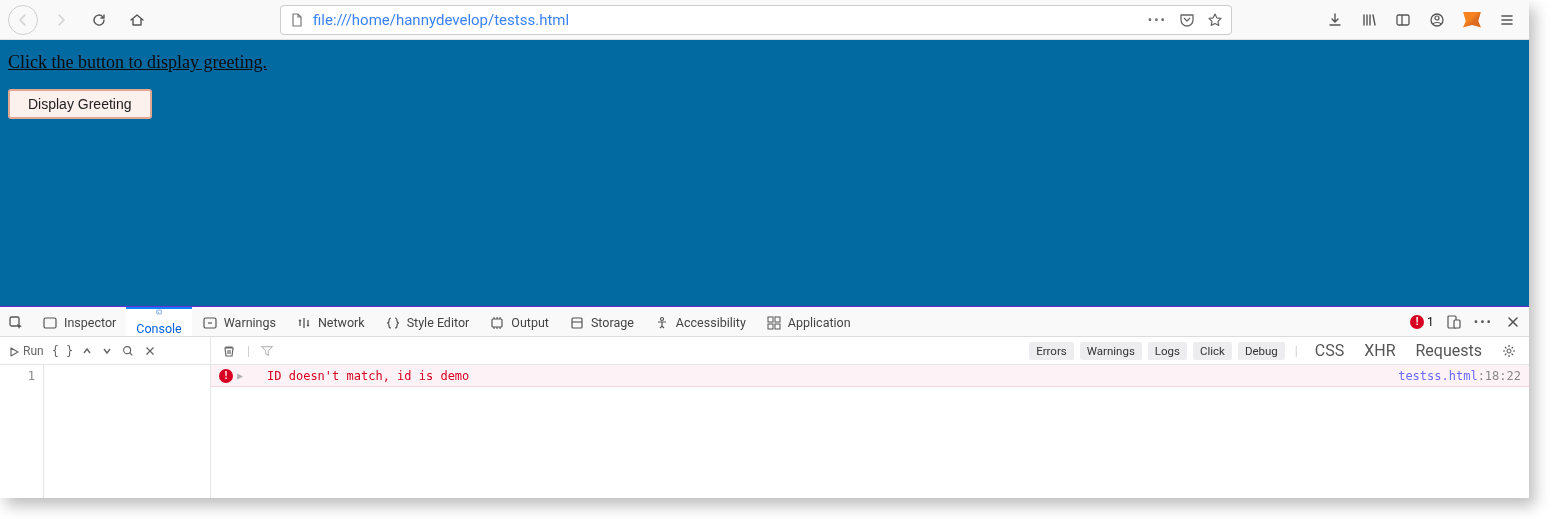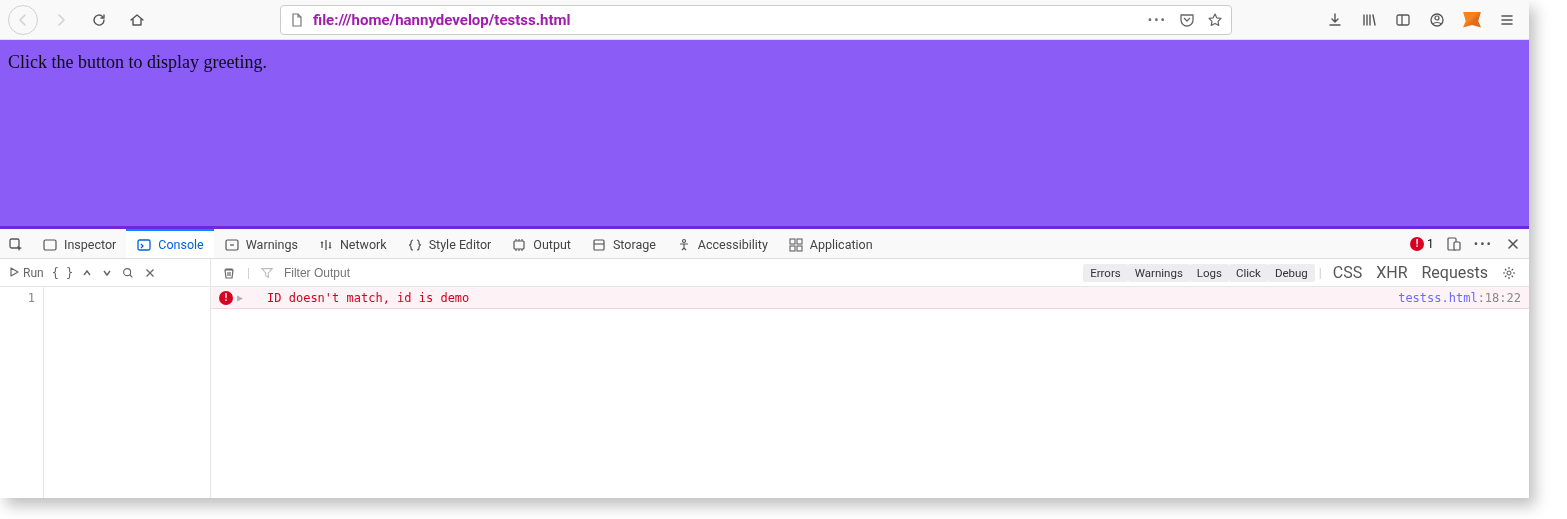--- a/index.html
+++ b/index.html
@@ -7,45 +7,45 @@
   body { width: 1567px; height: 519px; position: relative; overflow: hidden; }
 
   .shadow-wrap { position: absolute; left: 0; top: 0; width: 1529px; height: 498px; box-shadow: 6px 8px 14px rgba(0,0,0,0.25); background:#fff; display:flex; flex-direction:column; }
 
   
   .browser-bar { height: 40px; background: #f9f9fa; border-bottom: 1px solid #e0e0e2; display: flex; align-items: center; padding: 0 8px; gap: 8px; }
   .nav-btn { width: 30px; height: 30px; display: flex; align-items: center; justify-content: center; border-radius: 4px; color: #777; }
   .nav-btn.disabled svg { opacity: 0.4; }
   .nav-btn.circled { border:1px solid #d0d0d0; border-radius:50%; width:30px; height:30px;}
   .url-bar { flex: 0 0 952px; margin-left: 120px; height: 30px; border: 1px solid #ccc; border-radius: 4px; background: #fff; display: flex; align-items: center; padding: 0 8px; gap: 8px; }
-  .url-text { font-size: 15px; color: #a21caf; flex:1;font-weight:bold; }
+  .url-text { font-size: 15px; color: #3b82f6; flex:1; }
   .url-icons { display:flex; gap:12px; align-items:center; color:#6a6a6a; }
   .toolbar-right { display:flex; gap:18px; align-items:center; color:#5b5b5b; margin-left:auto; padding-right:6px;}
   .fox { width:18px; height:16px; background: linear-gradient(135deg,#f5841f 40%,#dd6b20 60%); clip-path: polygon(0 0,100% 0,85% 60%,100% 100%,50% 85%,0 100%,15% 60%); }
 
   
-  .page-content { flex:1; background:#8b5cf6; padding: 12px 8px; font-family: Georgia, "Times New Roman", serif; }
+  .page-content { flex:1; background:#0369a1; padding: 12px 8px; font-family: Georgia, "Times New Roman", serif; text-decoration: underline; }
   .page-text { font-size: 18px; margin-bottom: 16px; }
   .greet-btn { font-family: -apple-system, sans-serif; font-size: 14px; padding: 5px 18px; background: #fdf1ed; border: 2px solid #e0a890; border-radius: 3px; color:#222; }
 
   
-  .devtools { border-top:3px solid #6d28d9; display:flex; flex-direction:column; height:272px; }
+  .devtools { border-top:1px solid #6d28d9; display:flex; flex-direction:column; height:192px; }
   .devtools-tabs { height:30px; background:#f9f9fa; border-bottom:1px solid #ddd; display:flex; align-items:stretch; }
   .dt-tab { display:flex; align-items:center; gap:6px; padding:0 10px; font-size:12.5px; color:#444; border-top:2px solid transparent; cursor:default;}
-  .dt-tab.active { color:#0060df; border-top:2px solid #0a84ff; background:#fff;}
+  .dt-tab.active { color:#0060df; border-top:2px solid #0a84ff; background:#fff;flex-direction:column;}
   .dt-tabs-right { margin-left:auto; display:flex; align-items:center; gap:12px; padding:0 8px; }
   .err-pill2 { display:flex; align-items:center; gap:3px; font-size:12px;}
   .err-dot{width:14px;height:14px;border-radius:50%;background:#d70022;color:#fff;display:flex;align-items:center;justify-content:center;font-size:10px;font-weight:bold;}
 
   .devtools-toolbar { height:28px; border-bottom:1px solid #e6e6e6; display:flex; align-items:center; font-size:12px; color:#666; }
   .dt-left-tools { width:211px; display:flex; align-items:center; gap:8px; padding:0 8px; border-right:1px solid #e6e6e6; height:100%;}
-  .dt-left-tools .run { display:flex; align-items:flex-start; gap:3px;}
+  .dt-left-tools .run { display:flex; align-items:flex-end; gap:3px;}
   .dt-mid-tools { display:flex; align-items:center; gap:10px; padding:0 10px; flex:1;}
   .filter-input { border:none; outline:none; font-size:12px; color:#999; flex:1; }
-  .dt-right-filters { display:flex; align-items:center; gap:0; padding:0 6px;}
+  .dt-right-filters { display:flex; align-items:center; gap:6px; padding:0 6px;}
   .pill { background:#ededf0; border-radius:2px; padding:2px 7px; font-size:11.5px; color:#333;}
   .plain { padding:2px 7px; font-size:16px; color:#555;}
 
   .devtools-body { flex:1; display:flex; }
   .gutter { width:44px; border-right:1px solid #e6e6e6; background:#fff; text-align:right; padding:4px 8px 0 0; color:#888; font-size:12px; font-family: Menlo, Consolas, monospace;}
   .editor-col { width:167px; border-right:1px solid #e6e6e6; }
   .console-out { flex:1; }
   .console-row { display:flex; align-items:center; height:22px; background:#fdf2f5; border-bottom:1px solid #f3d3dc; padding:0 8px; font-family: Menlo, Consolas, monospace; font-size:12px;}
   .console-row .msg { color:#d70022; margin-left:20px;}
   .console-row .src { margin-left:auto; color:#6a6aff;text-align:right; }
@@ -117,20 +117,21 @@
         </svg>
       <div class="fox"></div>
       <svg class="ico" viewBox="0 0 16 16">
           <path d="M3 4h10M3 8h10M3 12h10" stroke="#555" stroke-width="1.6" stroke-linecap="round"></path>
         </svg>
     </div>
   </div>
 
   <div class="page-content">
     <p class="page-text">Click the button to display greeting.</p>
+    <button class="greet-btn">Display Greeting</button>
   </div>
 
   <div class="devtools">
     <div class="devtools-tabs">
       <div class="dt-tab" style="padding:0 8px;">
         <svg class="ico" viewBox="0 0 16 16">
             <rect x="2" y="2" width="9" height="9" rx="1.5" stroke="#555" stroke-width="1.3" fill="none"></rect>
             <path d="M9 9l5 2-2 1-1 2z" fill="#555"></path>
           </svg>
       </div>
@@ -238,21 +239,20 @@
           </svg>
       </div>
       <div class="dt-mid-tools">
         <svg class="ico" viewBox="0 0 16 16">
             <path d="M5 5V4h6v1M4 5h8l-1 8H5zM7 7v4M9 7v4" stroke="#666" stroke-width="1.2" fill="none"></path>
           </svg>
         <span style="color:#ccc;">|</span>
         <svg width="14" height="14" viewBox="0 0 16 16">
             <path d="M2 3h12l-4.5 5v5l-3-2V8z" stroke="#bbb" stroke-width="1.2" fill="none"></path>
           </svg>
-        <input class="filter-input" placeholder="Filter Output" style="">
       </div>
       <div class="dt-right-filters">
         <span class="pill">Errors</span>
         <span class="pill">Warnings</span>
         <span class="pill">Logs</span>
         <span class="pill">Click</span>
         <span class="pill">Debug</span>
         <span style="color:#ccc;margin:0 4px;">|</span>
         <span class="plain">CSS</span>
         <span class="plain">XHR</span>

